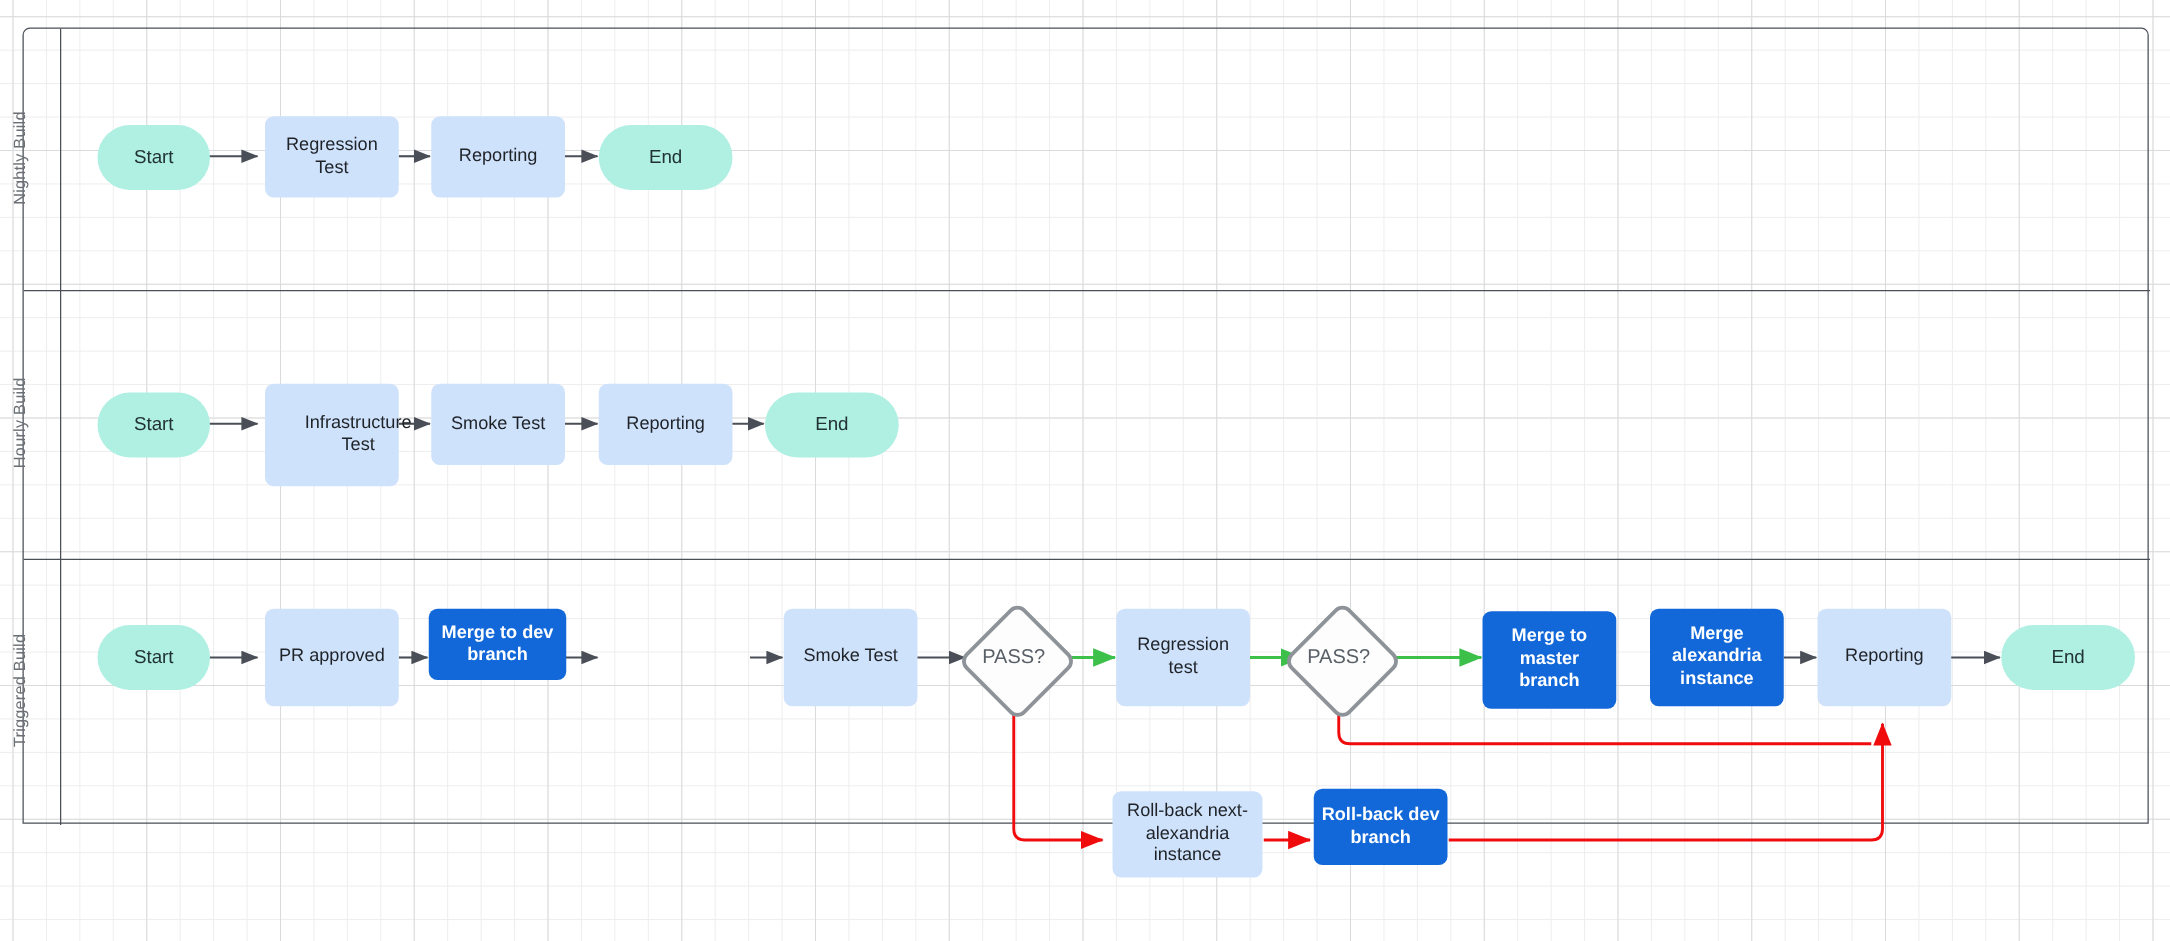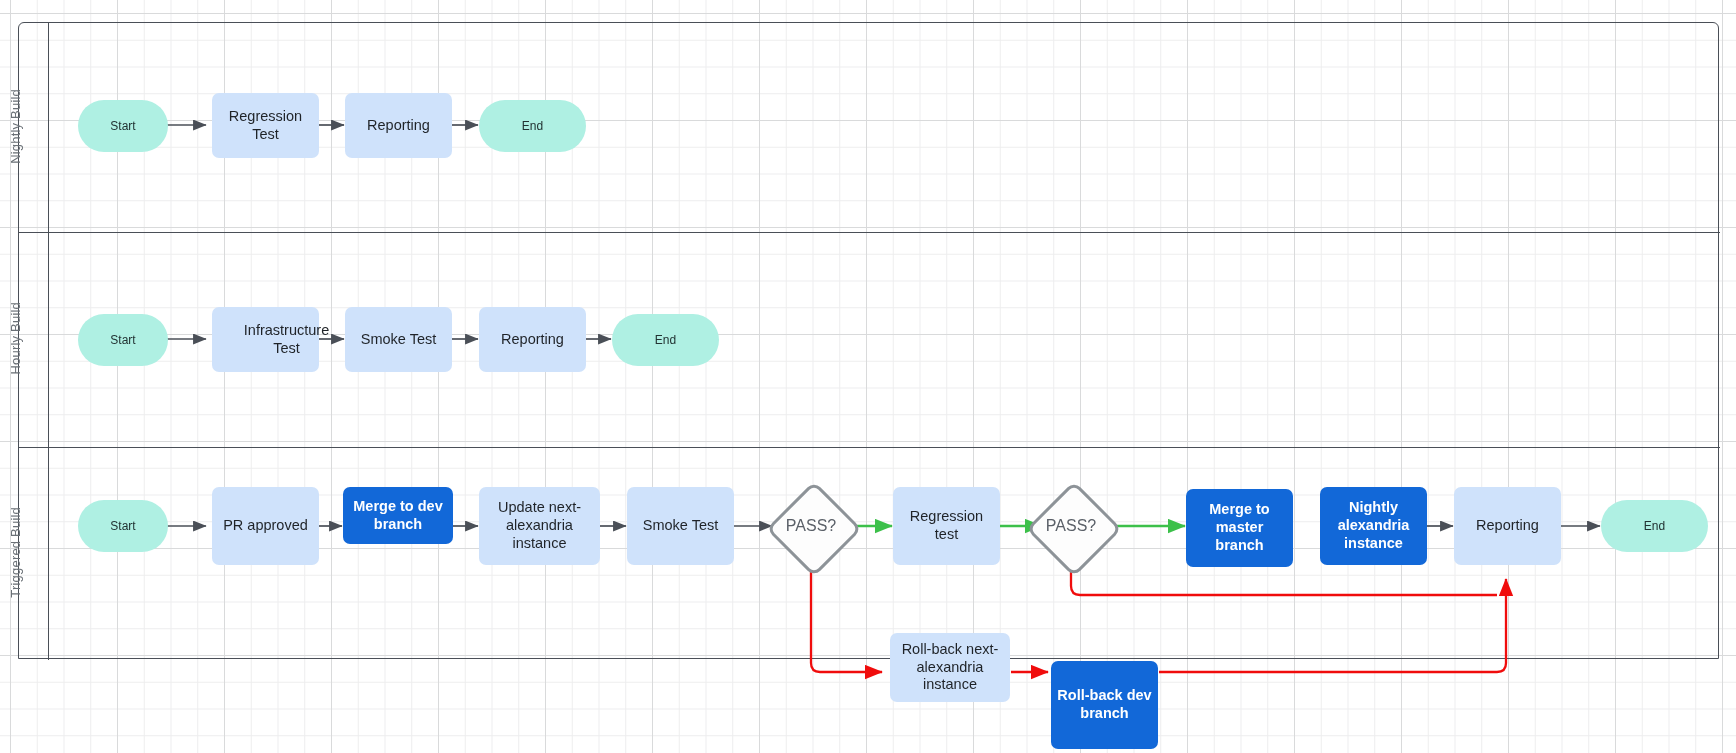--- a/index.html
+++ b/index.html
@@ -64,21 +64,21 @@
     display:flex;align-items:center;justify-content:center;
     text-align:center;
     line-height:1.22;
     font-size:14.5px;
     padding:2px 6px;
   }
   .node.terminator{
     background:#aff0e3;
     color:#233;
     border-radius:36px;
-    font-size:12px;
+    font-size:15px;
   }
   .node.process{
     background:#cfe2fb;
     color:#1f2328;
     border-radius:7px;
   }
   .node.process-dark{
     background:#1268d8;
     color:#ffffff;
     border-radius:7px;
@@ -191,44 +191,41 @@
   <div class="node process" style="left:345px;top:93px;width:107px;height:65px;">
     <span>Reporting</span>
   </div>
   <div class="node terminator" style="left:479px;top:100px;width:107px;height:52px;">
     <span>End</span>
   </div>
 
   <div class="node terminator" style="left:78px;top:314px;width:90px;height:52px;">
     <span>Start</span>
   </div>
-  <div class="node process" style="left:212px;top:307px;width:107px;height:65px;padding-left:48px;">
+  <div class="node process" style="left:212px;top:307px;width:107px;height:82px;padding-left:48px;">
     <span>Infrastructure Test</span>
   </div>
   <div class="node process" style="left:345px;top:307px;width:107px;height:65px;">
     <span>Smoke Test</span>
   </div>
   <div class="node process" style="left:479px;top:307px;width:107px;height:65px;">
     <span>Reporting</span>
   </div>
   <div class="node terminator" style="left:612px;top:314px;width:107px;height:52px;">
     <span>End</span>
   </div>
 
   <div class="node terminator" style="left:78px;top:500px;width:90px;height:52px;">
     <span>Start</span>
   </div>
   <div class="node process" style="left:212px;top:487px;width:107px;height:78px;">
     <span>PR approved</span>
   </div>
   <div class="node process-dark" style="left:343px;top:487px;width:110px;height:57px;">
     <span>Merge to dev branch</span>
-  </div>
-  <div class="node process" style="left:479px;top:487px;width:121px;height:78px;">
-    <span>Update next-alexandria instance</span>
   </div>
   <div class="node process" style="left:627px;top:487px;width:107px;height:78px;">
     <span>Smoke Test</span>
   </div>
 
   <div class="node decision" style="left:767px;top:482px;width:88px;height:88px;">
     <div class="diamond-shape"></div>
     <span class="dlabel">PASS?</span>
   </div>
 
@@ -238,29 +235,29 @@
 
   <div class="node decision" style="left:1027px;top:482px;width:88px;height:88px;">
     <div class="diamond-shape"></div>
     <span class="dlabel">PASS?</span>
   </div>
 
   <div class="node process-dark" style="left:1186px;top:489px;width:107px;height:78px;">
     <span>Merge to master branch</span>
   </div>
   <div class="node process-dark" style="left:1320px;top:487px;width:107px;height:78px;">
-    <span>Nightly alexandria instance</span>
+    <span>Merge alexandria instance</span>
   </div>
   <div class="node process" style="left:1454px;top:487px;width:107px;height:78px;">
     <span>Reporting</span>
   </div>
   <div class="node terminator" style="left:1601px;top:500px;width:107px;height:52px;">
     <span>End</span>
   </div>
 
   <div class="node process" style="left:890px;top:633px;width:120px;height:69px;">
     <span>Roll-back next-alexandria instance</span>
   </div>
-  <div class="node process-dark" style="left:1051px;top:661px;width:107px;height:88px;">
+  <div class="node process-dark" style="left:1051px;top:631px;width:107px;height:61px;">
     <span>Roll-back dev branch</span>
   </div>
 
 </div>
 
 </body></html>

